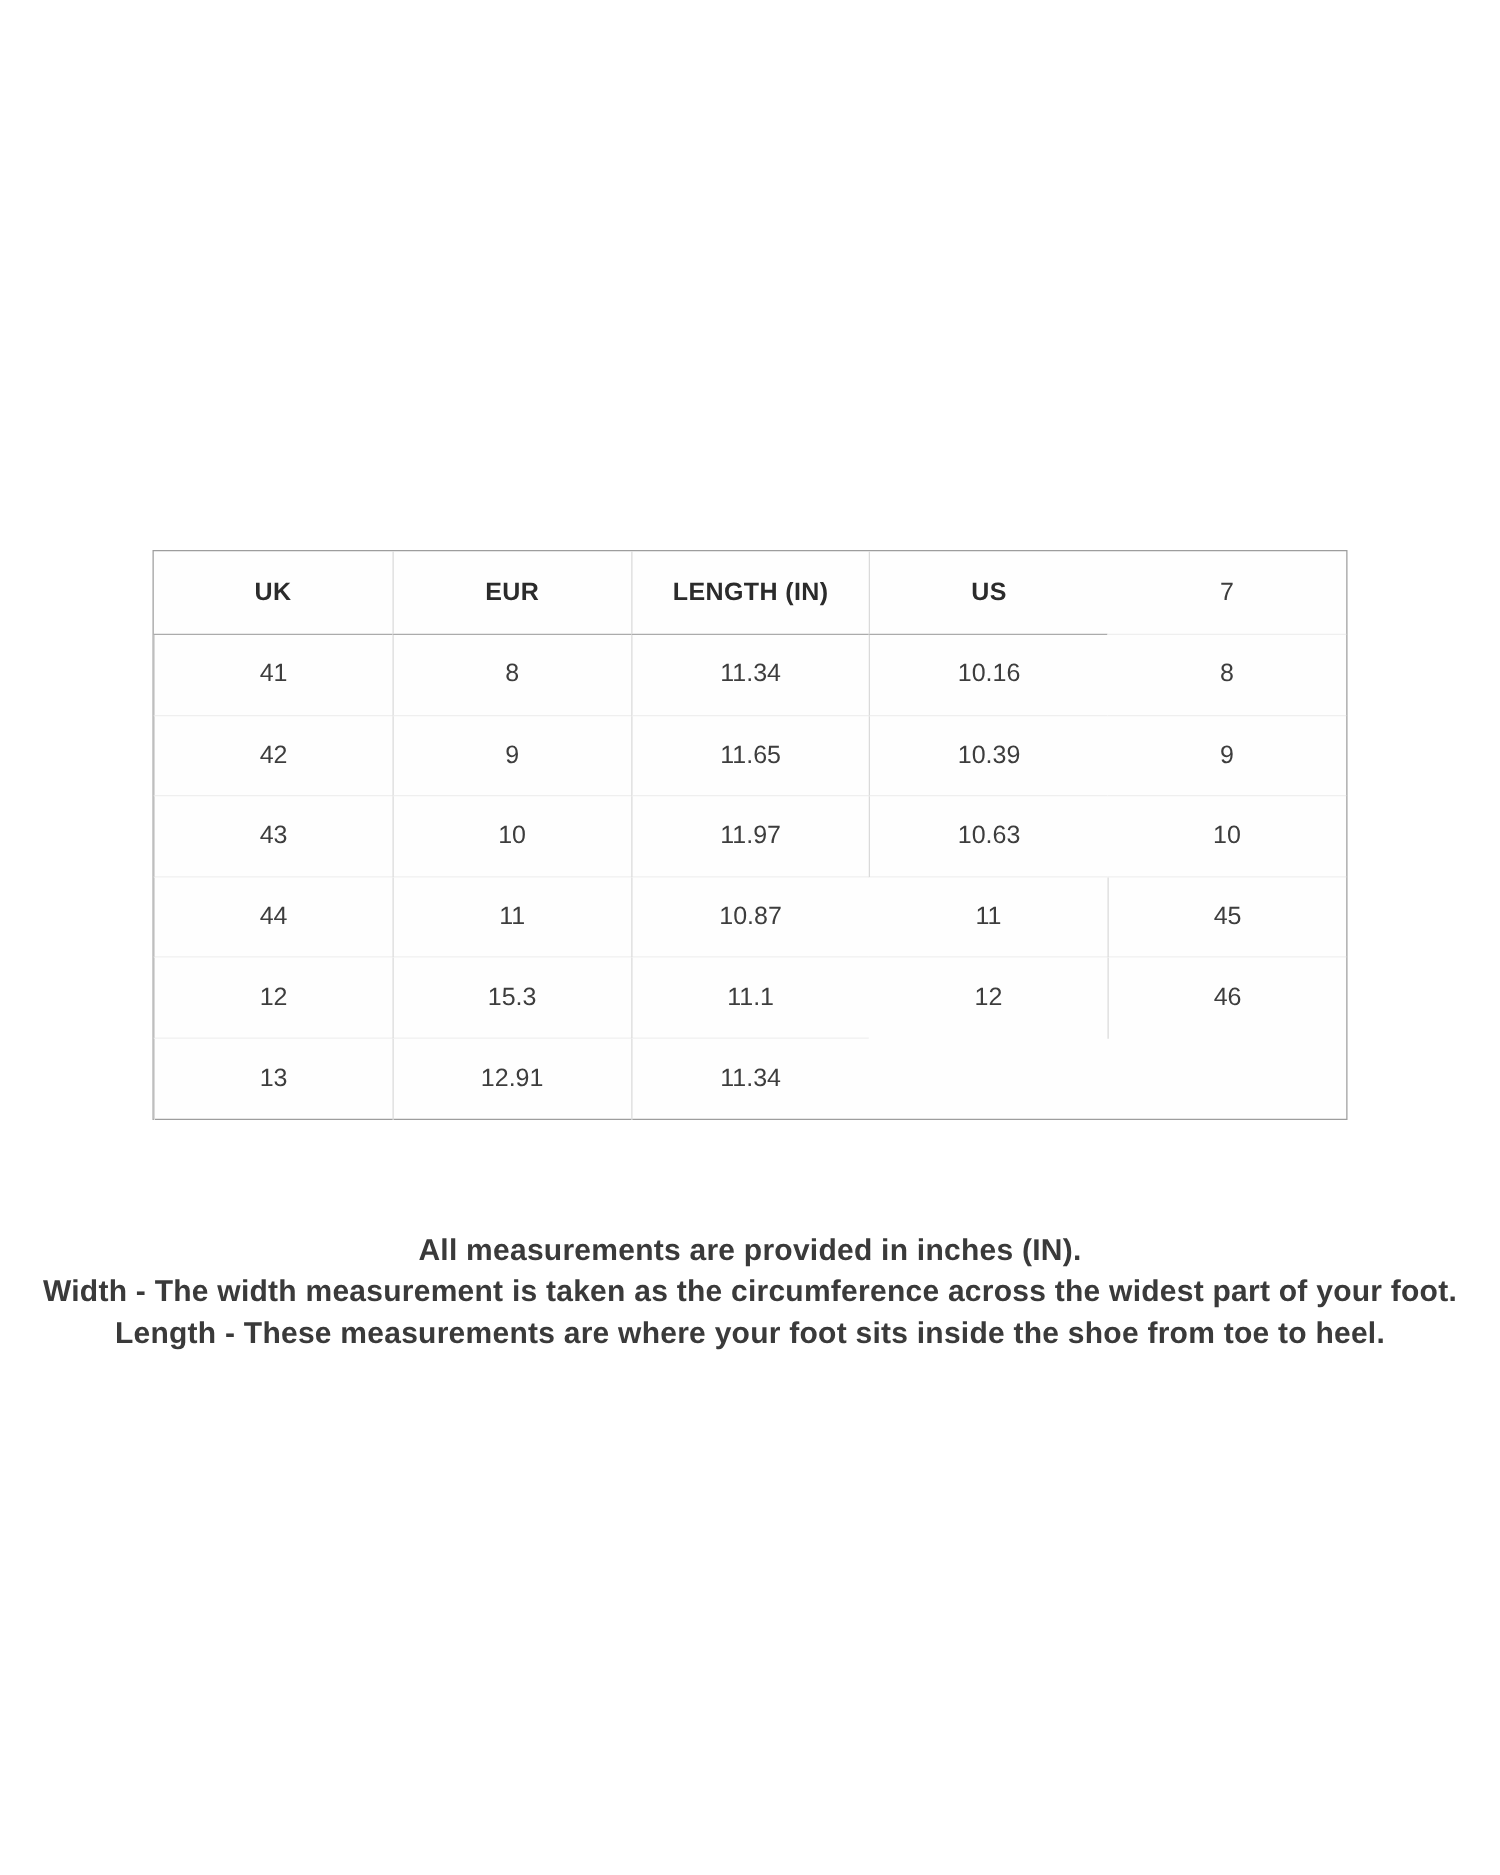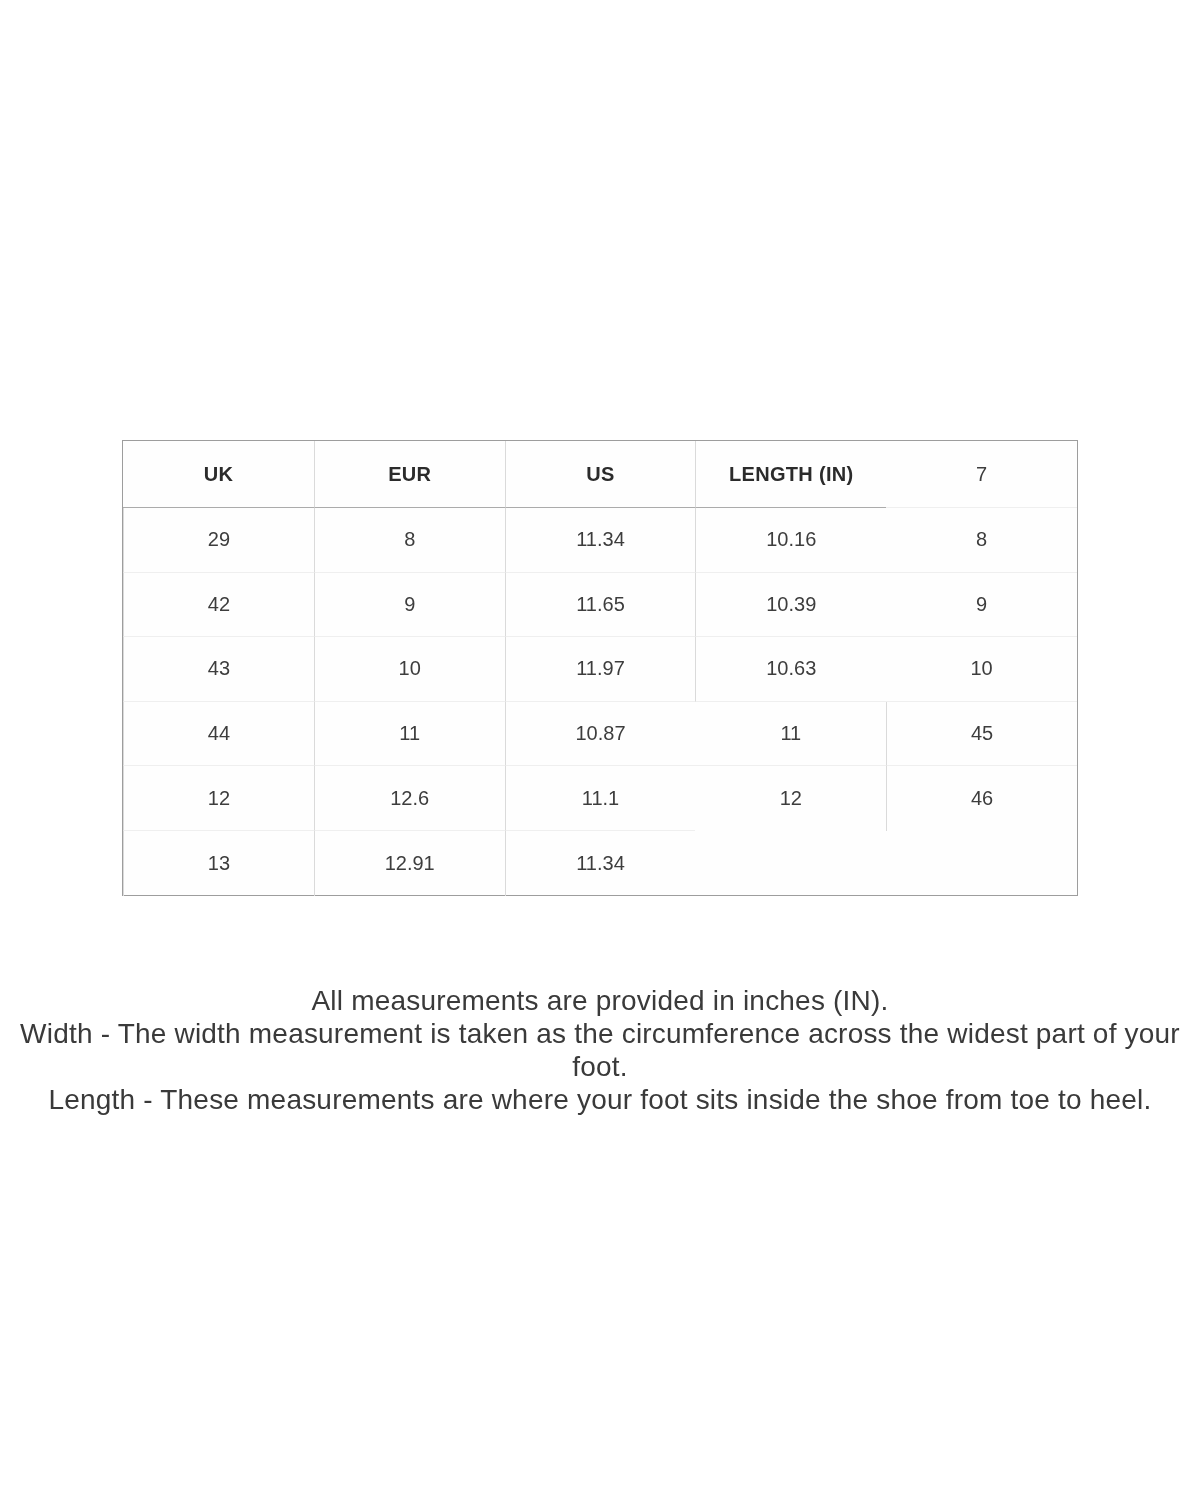--- a/index.html
+++ b/index.html
@@ -45,40 +45,41 @@
     border-bottom: 1px solid #ababab;
   }
   .cell.data { border-bottom: 1px solid #efefef; }
   .cell.last-row { border-bottom: none; }
   .notes {
     position: absolute;
     left: 0;
     top: 984px;
     width: 1200px;
     text-align: center;
-    font-size: 28px;
+    font-size: 24px;
     line-height: 33px;
     color: #3a3a3a;
     letter-spacing: 0.2px;
+    font-weight: bold;
   }
 </style>
 </head>
 <body>
 
 <div class="page">
 
   <div class="size-table">
 
     <div class="cell header first-col">UK</div>
     <div class="cell header">EUR</div>
+    <div class="cell header">LENGTH (IN)</div>
     <div class="cell header">US</div>
-    <div class="cell header">LENGTH (IN)</div>
 
     <div class="cell data first-col">7</div>
-    <div class="cell data">29</div>
+    <div class="cell data">41</div>
     <div class="cell data">8</div>
     <div class="cell data">11.34</div>
     <div class="cell data">10.16</div>
 
     <div class="cell data first-col">8</div>
     <div class="cell data">42</div>
     <div class="cell data">9</div>
     <div class="cell data">11.65</div>
     <div class="cell data">10.39</div>
 
@@ -89,21 +90,21 @@
     <div class="cell data">10.63</div>
 
     <div class="cell data first-col">10</div>
     <div class="cell data">44</div>
     <div class="cell data">11</div>
     <div class="cell data">10.87</div>
 
     <div class="cell data first-col">11</div>
     <div class="cell data">45</div>
     <div class="cell data">12</div>
-    <div class="cell data">12.6</div>
+    <div class="cell data">15.3</div>
     <div class="cell data">11.1</div>
 
     <div class="cell data first-col last-row">12</div>
     <div class="cell data last-row">46</div>
     <div class="cell data last-row">13</div>
     <div class="cell data last-row">12.91</div>
     <div class="cell data last-row">11.34</div>
   </div>
 
   <div class="notes">

